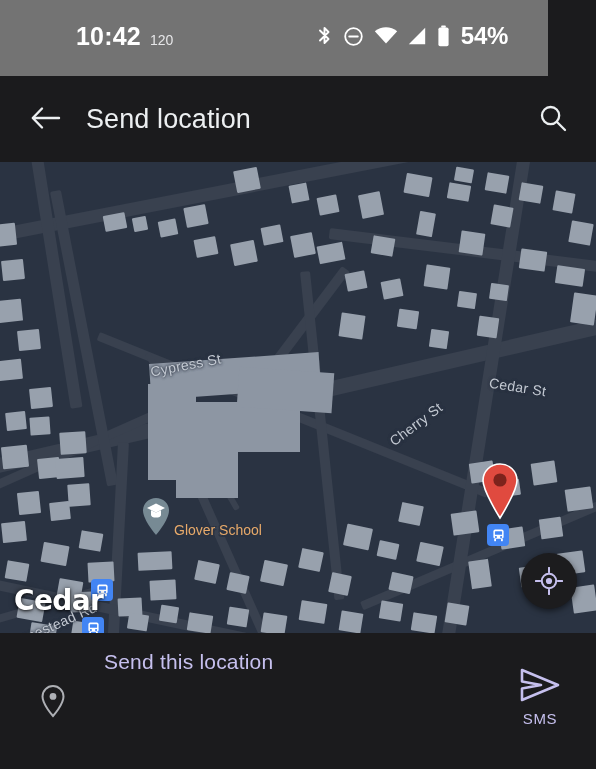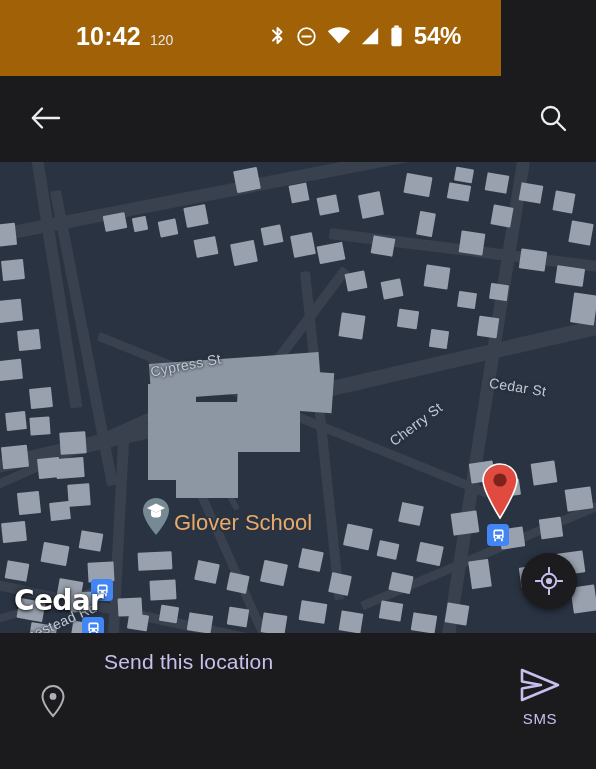--- a/index.html
+++ b/index.html
@@ -5,22 +5,22 @@
   html,body{margin:0;padding:0;background:#0f0f10;}
   body{
     width:596px;height:769px;overflow:hidden;
     font-family:"Liberation Sans","DejaVu Sans",sans-serif;
     -webkit-font-smoothing:antialiased;
   }
   .phone{position:relative;width:596px;height:769px;background:#1b1b1d;overflow:hidden;}
 
   
   .statusbar{
-    position:absolute;top:0;left:0;width:501px;height:76px;
-    background:#a16207;color:#fff;
+    position:absolute;top:0;left:0;width:548px;height:76px;
+    background:#737373;color:#fff;
   }
   .sb-left{position:absolute;left:76px;top:22px;display:flex;align-items:baseline;gap:9px;}
   .sb-time{font-size:25px;font-weight:700;letter-spacing:.2px;color:#ffffff;}
   .sb-badge{font-size:14px;font-weight:400;color:#e6e6e8;}
   .sb-right{position:absolute;right:40px;top:22px;display:flex;align-items:center;gap:10px;}
   .sb-right svg{display:block;}
   .sb-batt-text{font-size:24px;font-weight:600;color:#fff;letter-spacing:-.3px;margin-left:1px;}
 
   
   .appbar{
@@ -47,21 +47,21 @@
   .campus{position:absolute;background:#8d96a3;}
 
   .street-label{
     position:absolute;color:#c3c9d2;font-size:14px;white-space:nowrap;
     text-shadow:0 0 3px #2a3342,0 0 3px #2a3342;letter-spacing:.3px;
   }
 
   
   .poi-school{position:absolute;left:141px;top:334px;width:30px;height:40px;}
   .poi-school-label{
-    position:absolute;left:174px;top:348px;font-size:22px;color:#e8aa6a;
+    position:absolute;left:174px;top:360px;font-size:14px;color:#e8aa6a;
     text-shadow:-1.5px -1.5px 0 #2a3342,1.5px -1.5px 0 #2a3342,-1.5px 1.5px 0 #2a3342,1.5px 1.5px 0 #2a3342;
     white-space:nowrap;
   }
 
   
   .pin{position:absolute;left:480px;top:300px;width:40px;height:58px;}
   
   .bus{position:absolute;width:22px;height:22px;border-radius:4px;background:#4285f4;
        display:flex;align-items:center;justify-content:center;}
   .bus svg{display:block;}
@@ -145,20 +145,21 @@
 
   <div class="appbar">
     <div class="back-btn">
       <span>
         <svg width="30" height="26" viewBox="0 0 30 26">
           <line x1="2.5" y1="13" x2="28" y2="13" stroke="#eceff1" stroke-width="2.4" stroke-linecap="round"></line>
           <polyline points="11,3.5 1.8,13 11,22.5" fill="none" stroke="#eceff1" stroke-width="2.4" stroke-linecap="round" stroke-linejoin="round"></polyline>
         </svg>
       </span>
     </div>
+    <div class="appbar-title">Send location</div>
     <div class="search-btn">
       <span>
         <svg width="30" height="30" viewBox="0 0 30 30">
           <circle cx="12.6" cy="12.6" r="8.6" fill="none" stroke="#eceff1" stroke-width="2.3"></circle>
           <line x1="19" y1="19" x2="27" y2="27" stroke="#eceff1" stroke-width="2.3" stroke-linecap="round"></line>
         </svg>
       </span>
     </div>
   </div>
 

